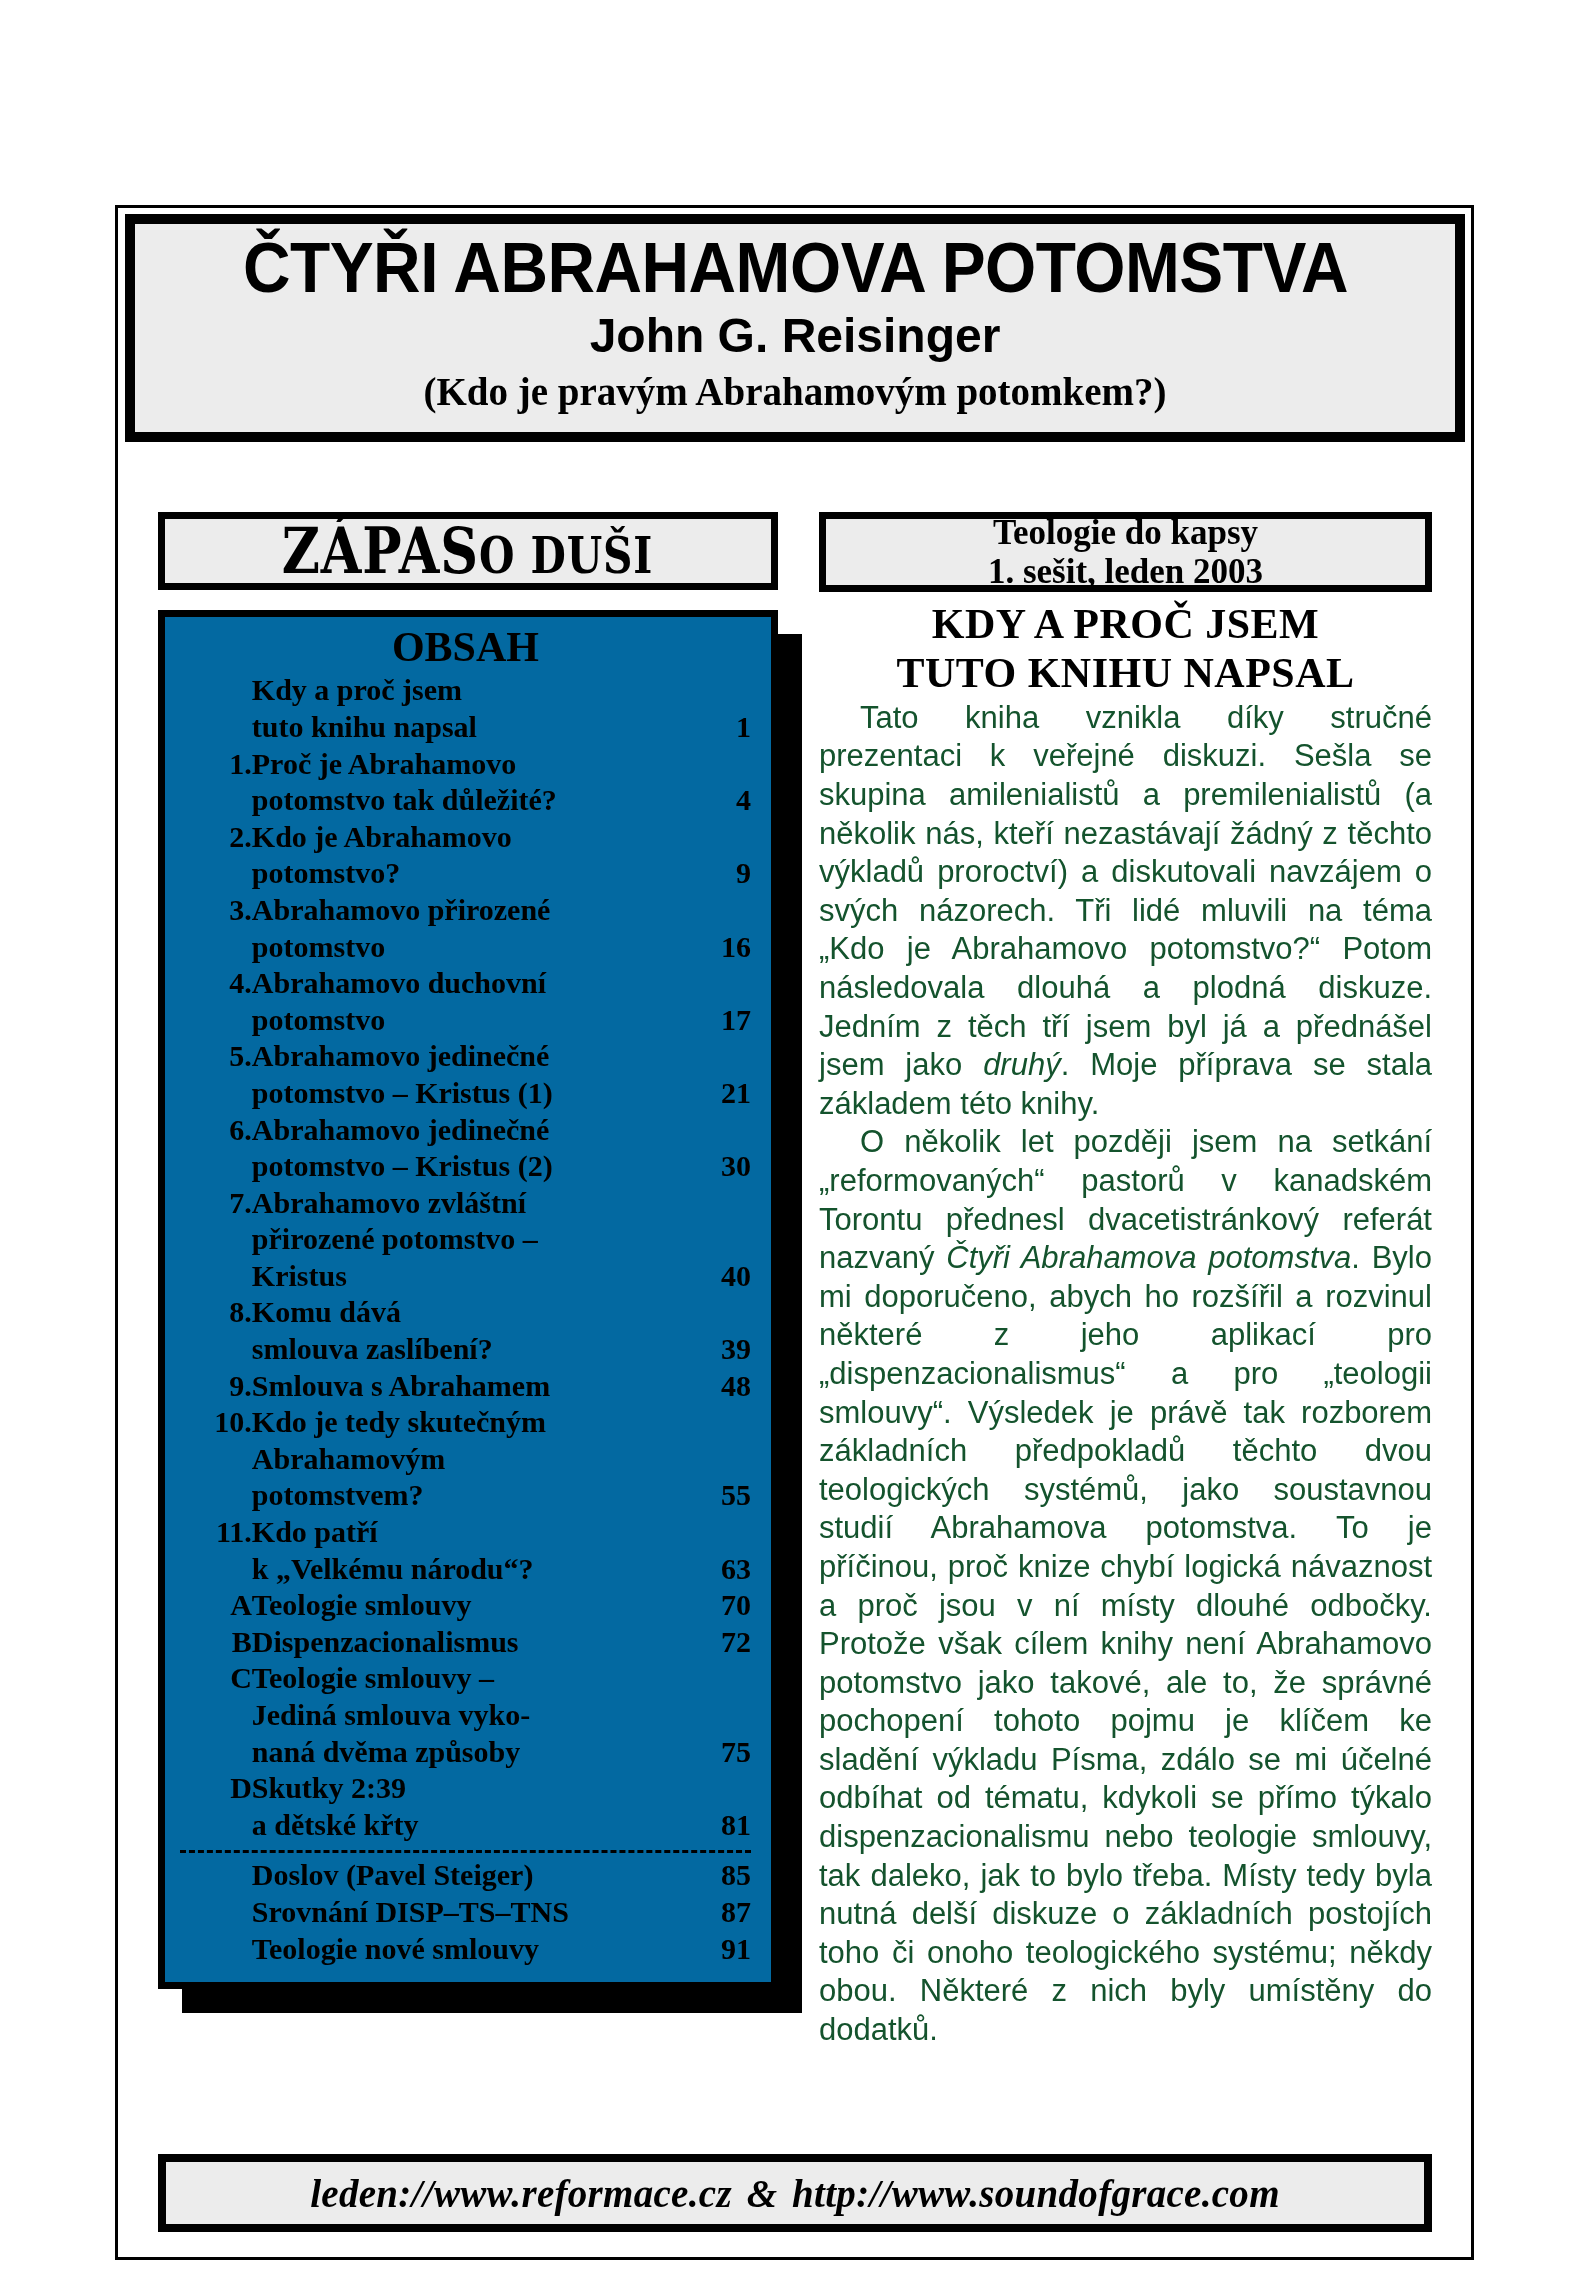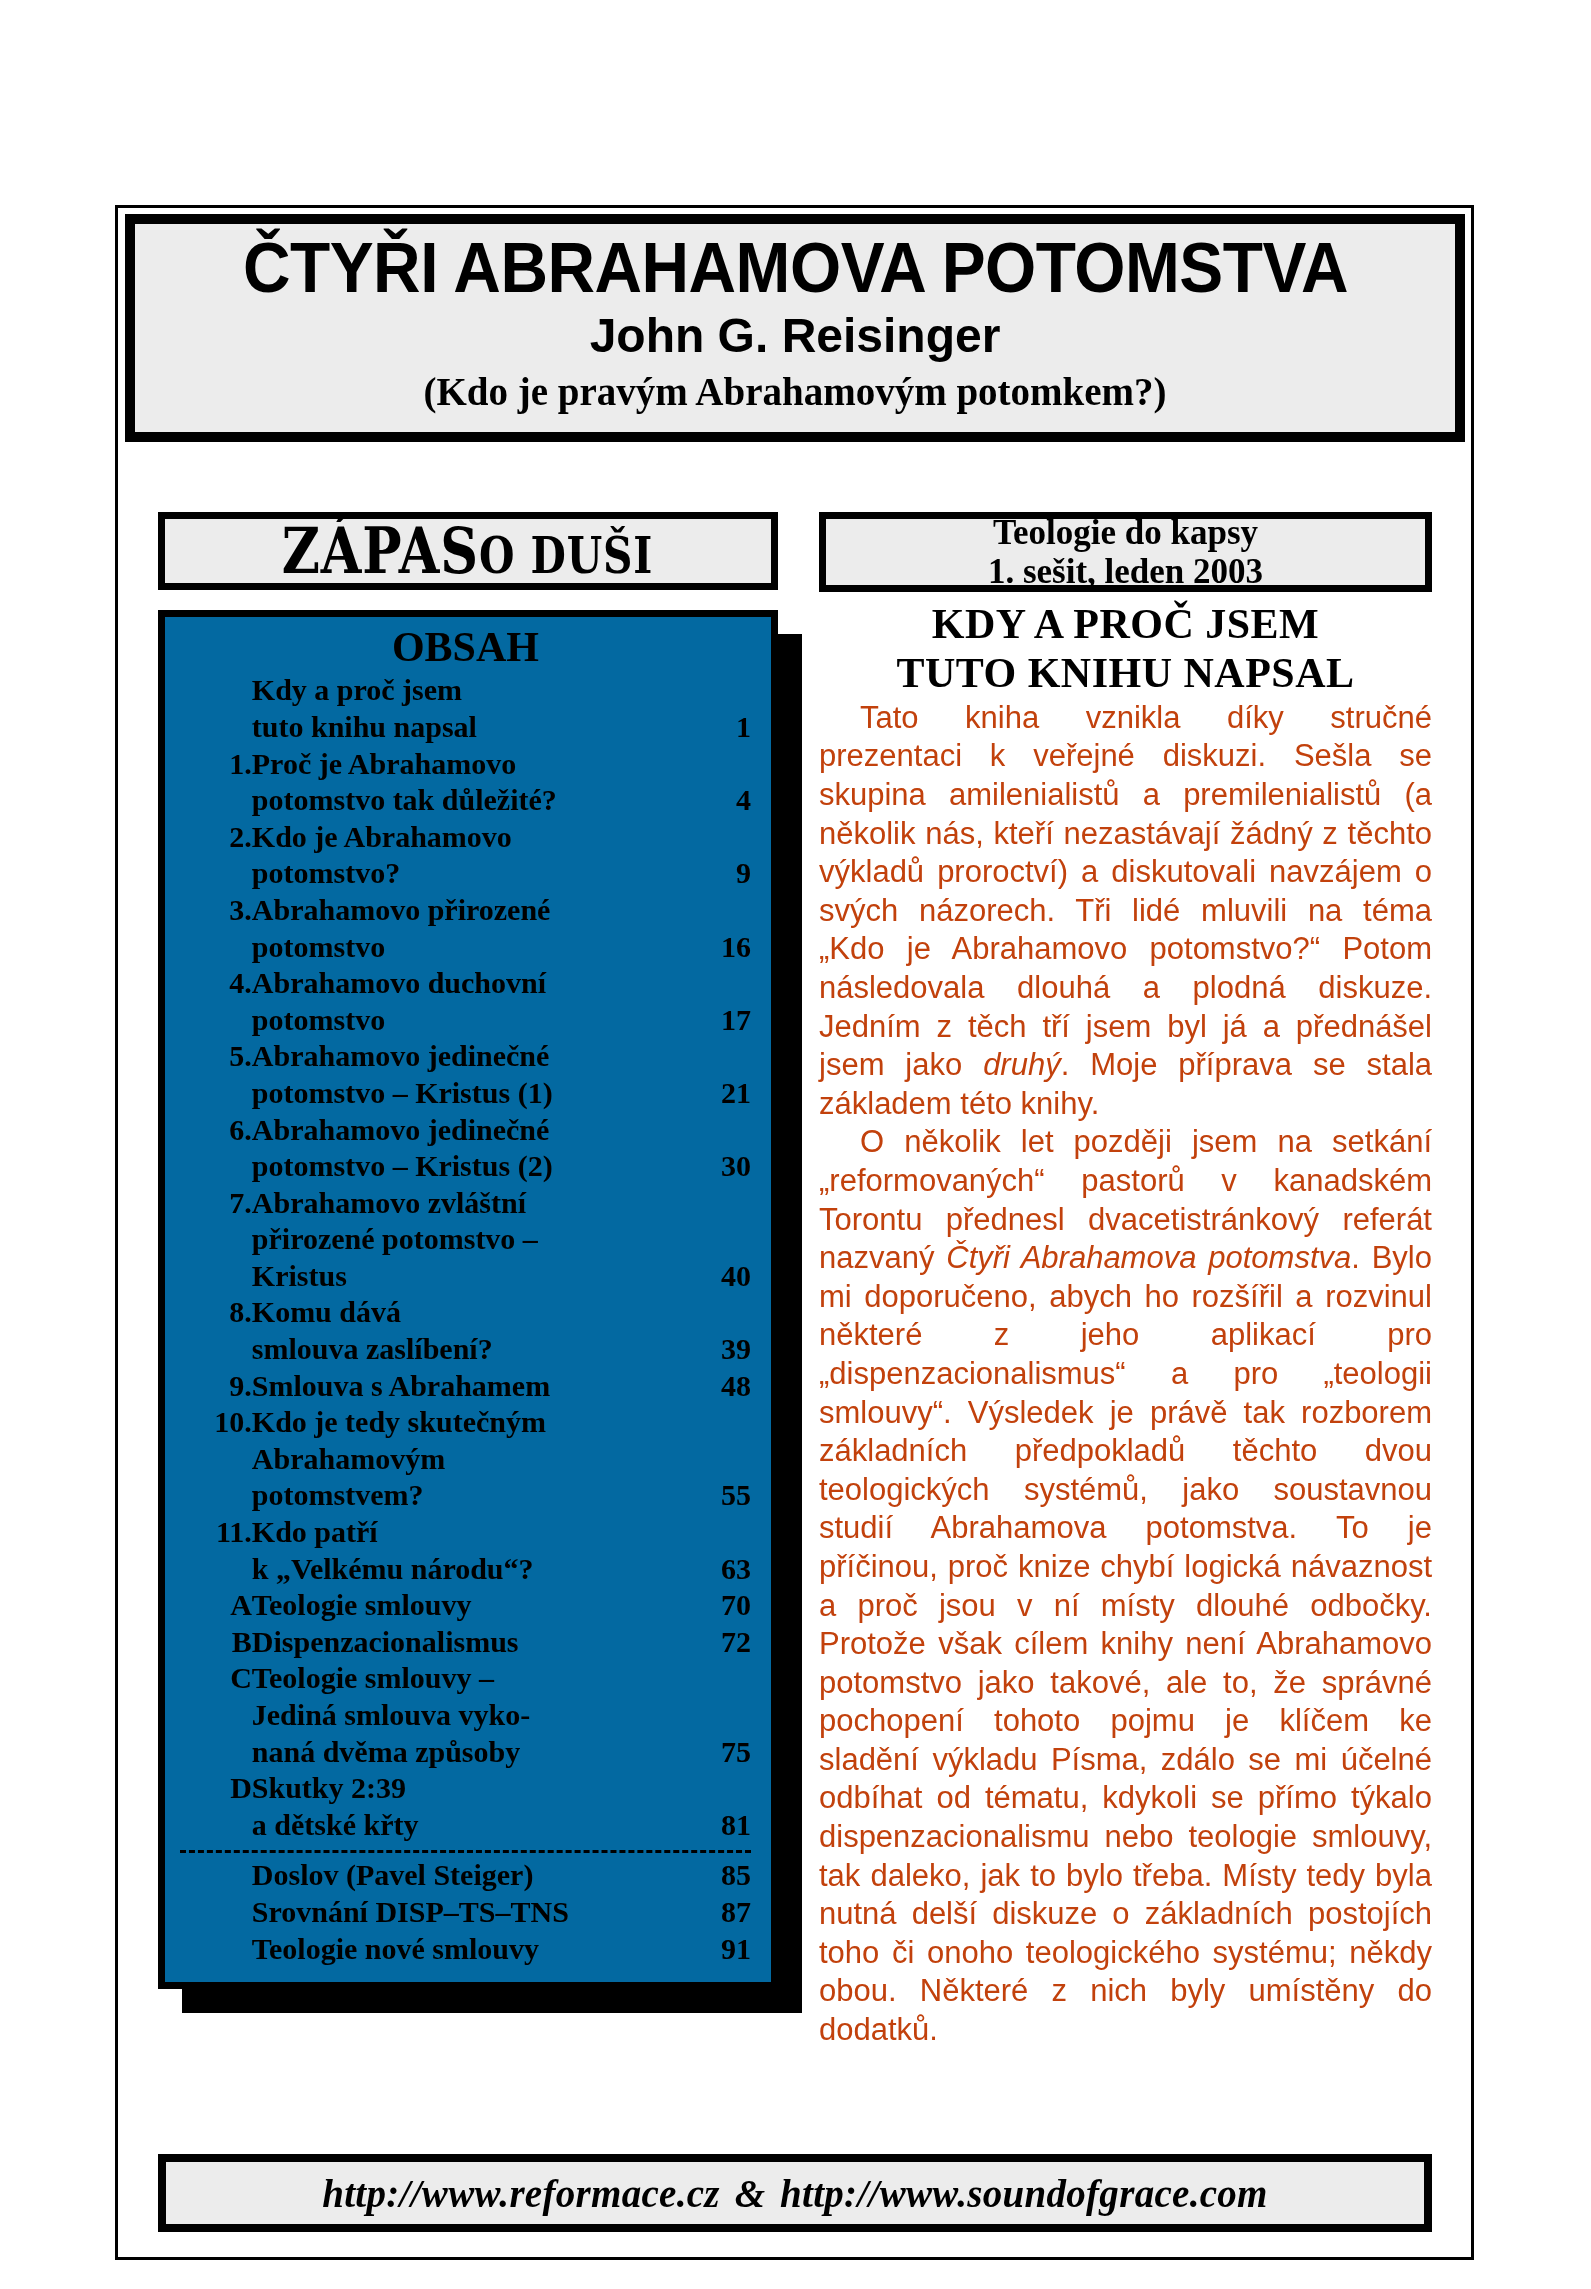--- a/index.html
+++ b/index.html
@@ -206,21 +206,21 @@
     font-size: 42px;
     line-height: 1.12;
     color: #000;
     margin: 0 0 1.8px 0;
     letter-spacing: 0.5px;
   }
   .art-body {
     font-family: "Liberation Sans Narrow", "Liberation Sans", sans-serif;
     font-size: 31px;
     line-height: 1.245;
-    color: #c2410c;
+    color: #14532d;
     text-align: justify;
     margin: 0;
     hyphens: manual;
   }
   .art-body p {
     margin: 0;
     text-indent: 41px;
   }
   .art-body i { font-style: italic; }
 
@@ -477,18 +477,18 @@
       <div class="art-body">
         <p><span>Tato kniha vznikla díky stručné prezentaci k veřejné diskuzi. Sešla se skupina amilenialistů a premilenialistů (a několik nás, kteří nezastávají žádný z těchto výkladů proroctví) a diskutovali navzájem o svých názorech. Tři lidé mluvili na téma „Kdo je Abrahamovo potomstvo?“ Potom následovala dlouhá a plodná diskuze. Jedním z těch tří jsem byl já a přednášel jsem jako </span><i>druhý</i><span>. Moje příprava se stala základem této knihy.</span></p>
         <p><span>O několik let později jsem na setkání „reformovaných“ pastorů v kanadském Torontu přednesl dvacetistránkový referát nazvaný </span><i>Čtyři Abrahamova potomstva</i><span>. Bylo mi doporučeno, abych ho rozšířil a rozvinul některé z jeho aplikací pro „dispenzacionalismus“ a pro „teologii smlouvy“. Výsledek je právě tak rozborem základních předpokladů těchto dvou teologických systémů, jako soustavnou studií Abrahamova potomstva. To je příčinou, proč knize chybí logická návaznost a proč jsou v ní místy dlouhé odbočky. Protože však cílem knihy není Abrahamovo potomstvo jako takové, ale to, že správné pochopení tohoto pojmu je klíčem ke sladění výkladu Písma, zdálo se mi účelné odbíhat od tématu, kdykoli se přímo týkalo dispenzacionalismu nebo teologie smlouvy, tak daleko, jak to bylo třeba. Místy tedy byla nutná delší diskuze o základních postojích toho či onoho teologického systému; někdy obou. Některé z nich byly umístěny do dodatků.</span></p>
       </div>
 
     </div>
   </div>
 
   <div class="url-wrap">
     <div class="url-box">
-      <div class="url-text"><a style="color:#000;text-decoration:none" href="#">http://www.reformace.cz</a><span class="url-sep">&amp;</span><a style="color:#000;text-decoration:none" href="#">http://www.soundofgrace.com</a></div>
+      <div class="url-text"><a style="color:#000;text-decoration:none" href="#">leden://www.reformace.cz</a><span class="url-sep">&amp;</span><a style="color:#000;text-decoration:none" href="#">http://www.soundofgrace.com</a></div>
     </div>
   </div>
 
 </div>
 
 
 </body></html>

